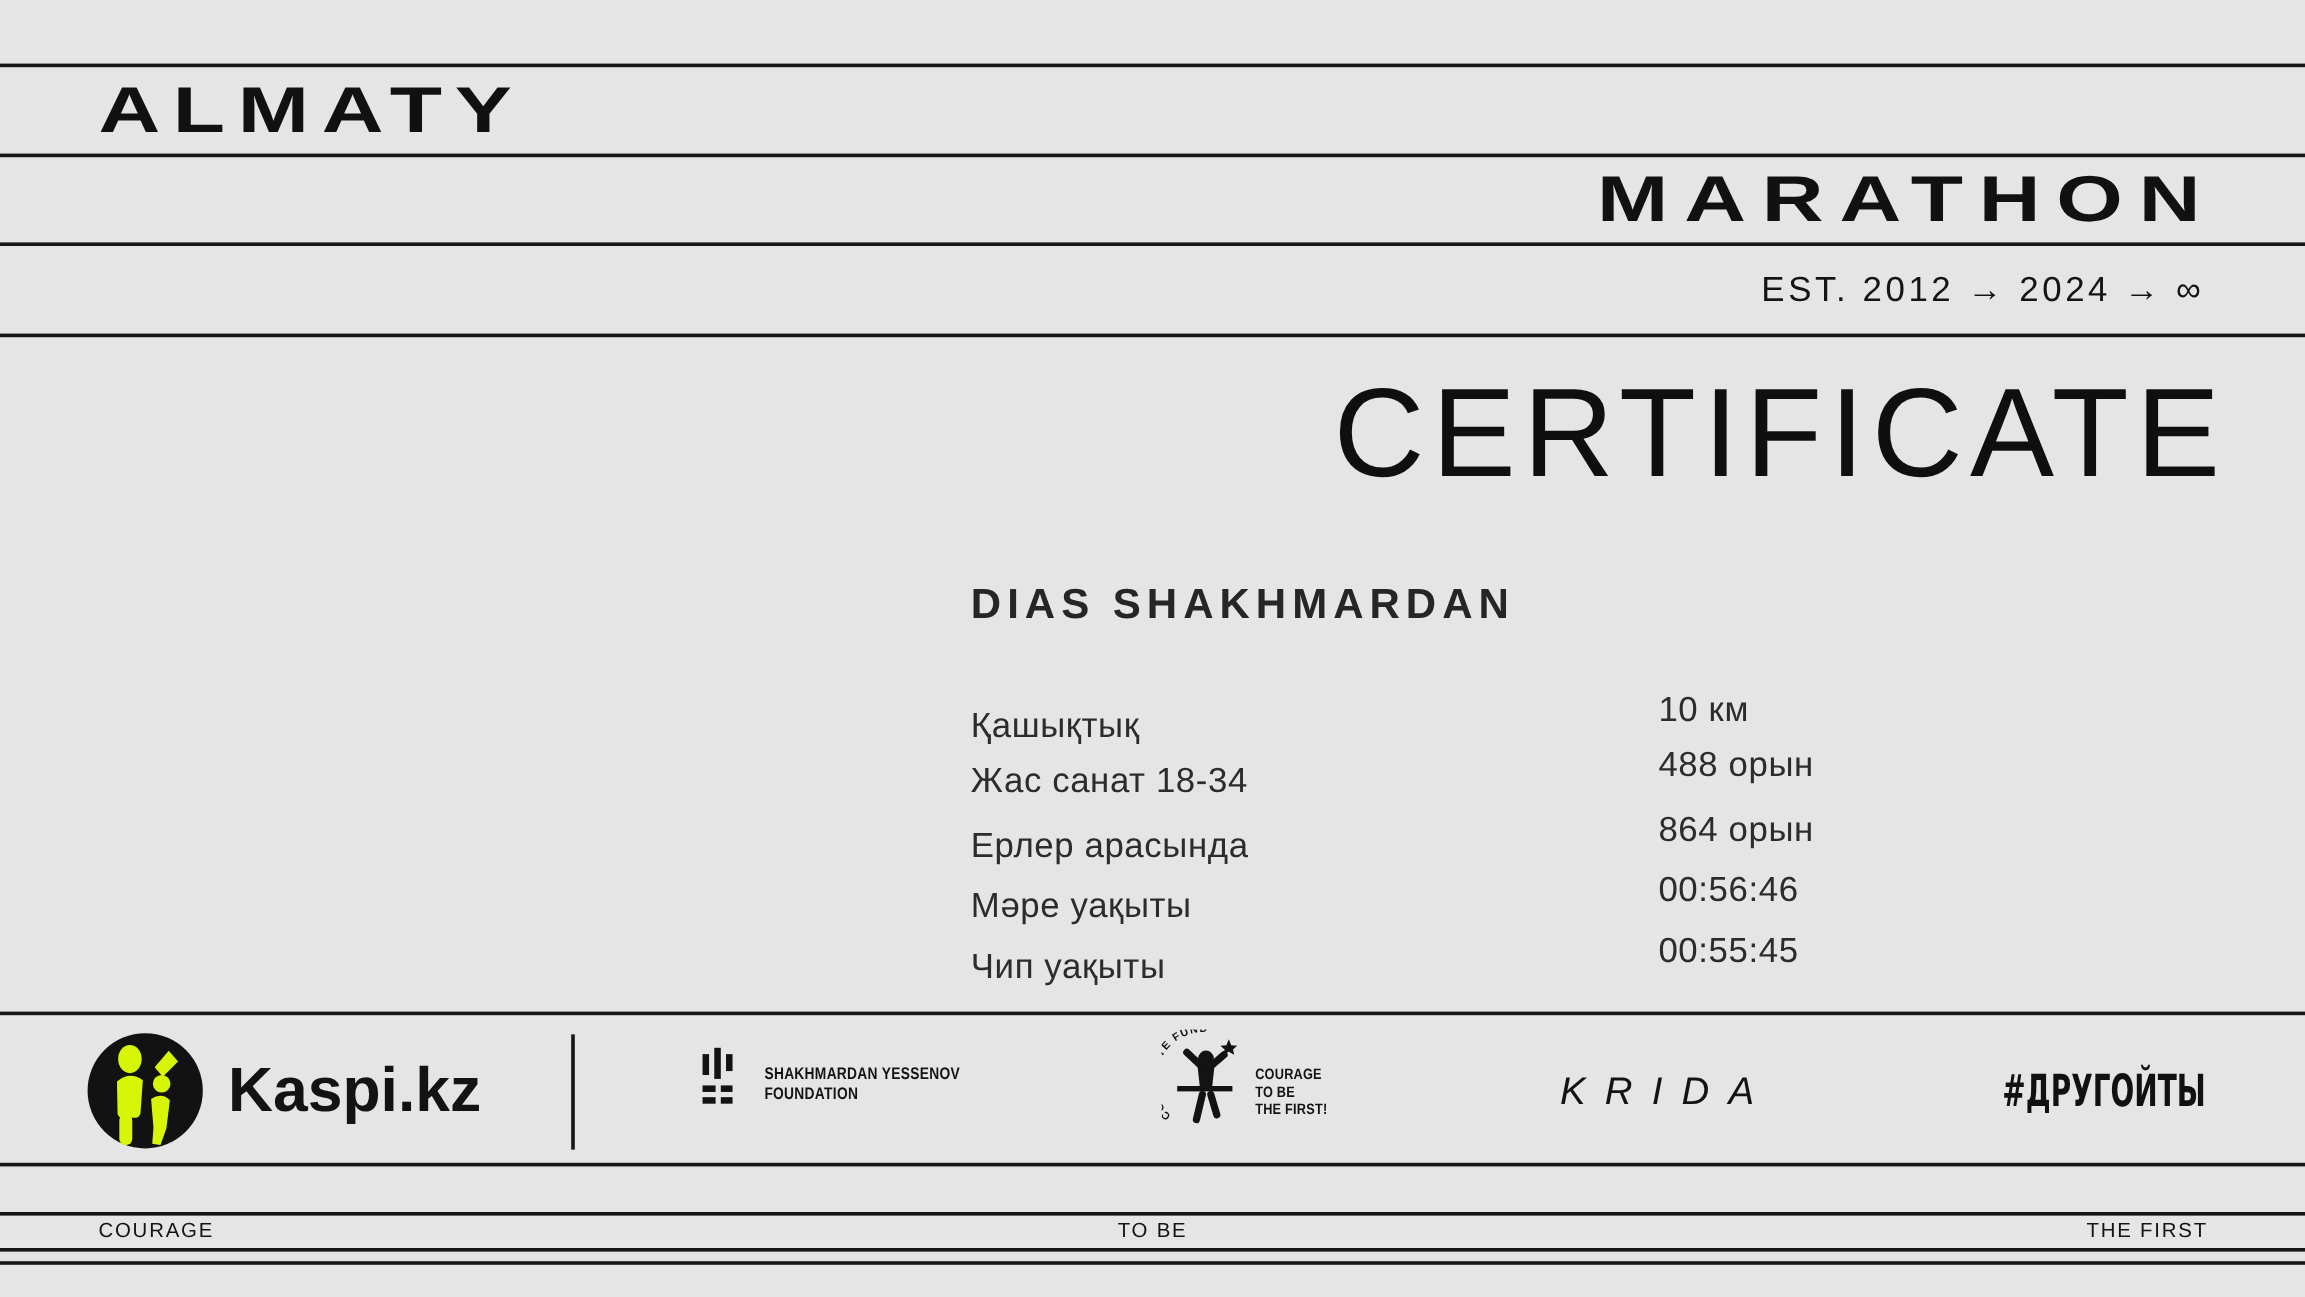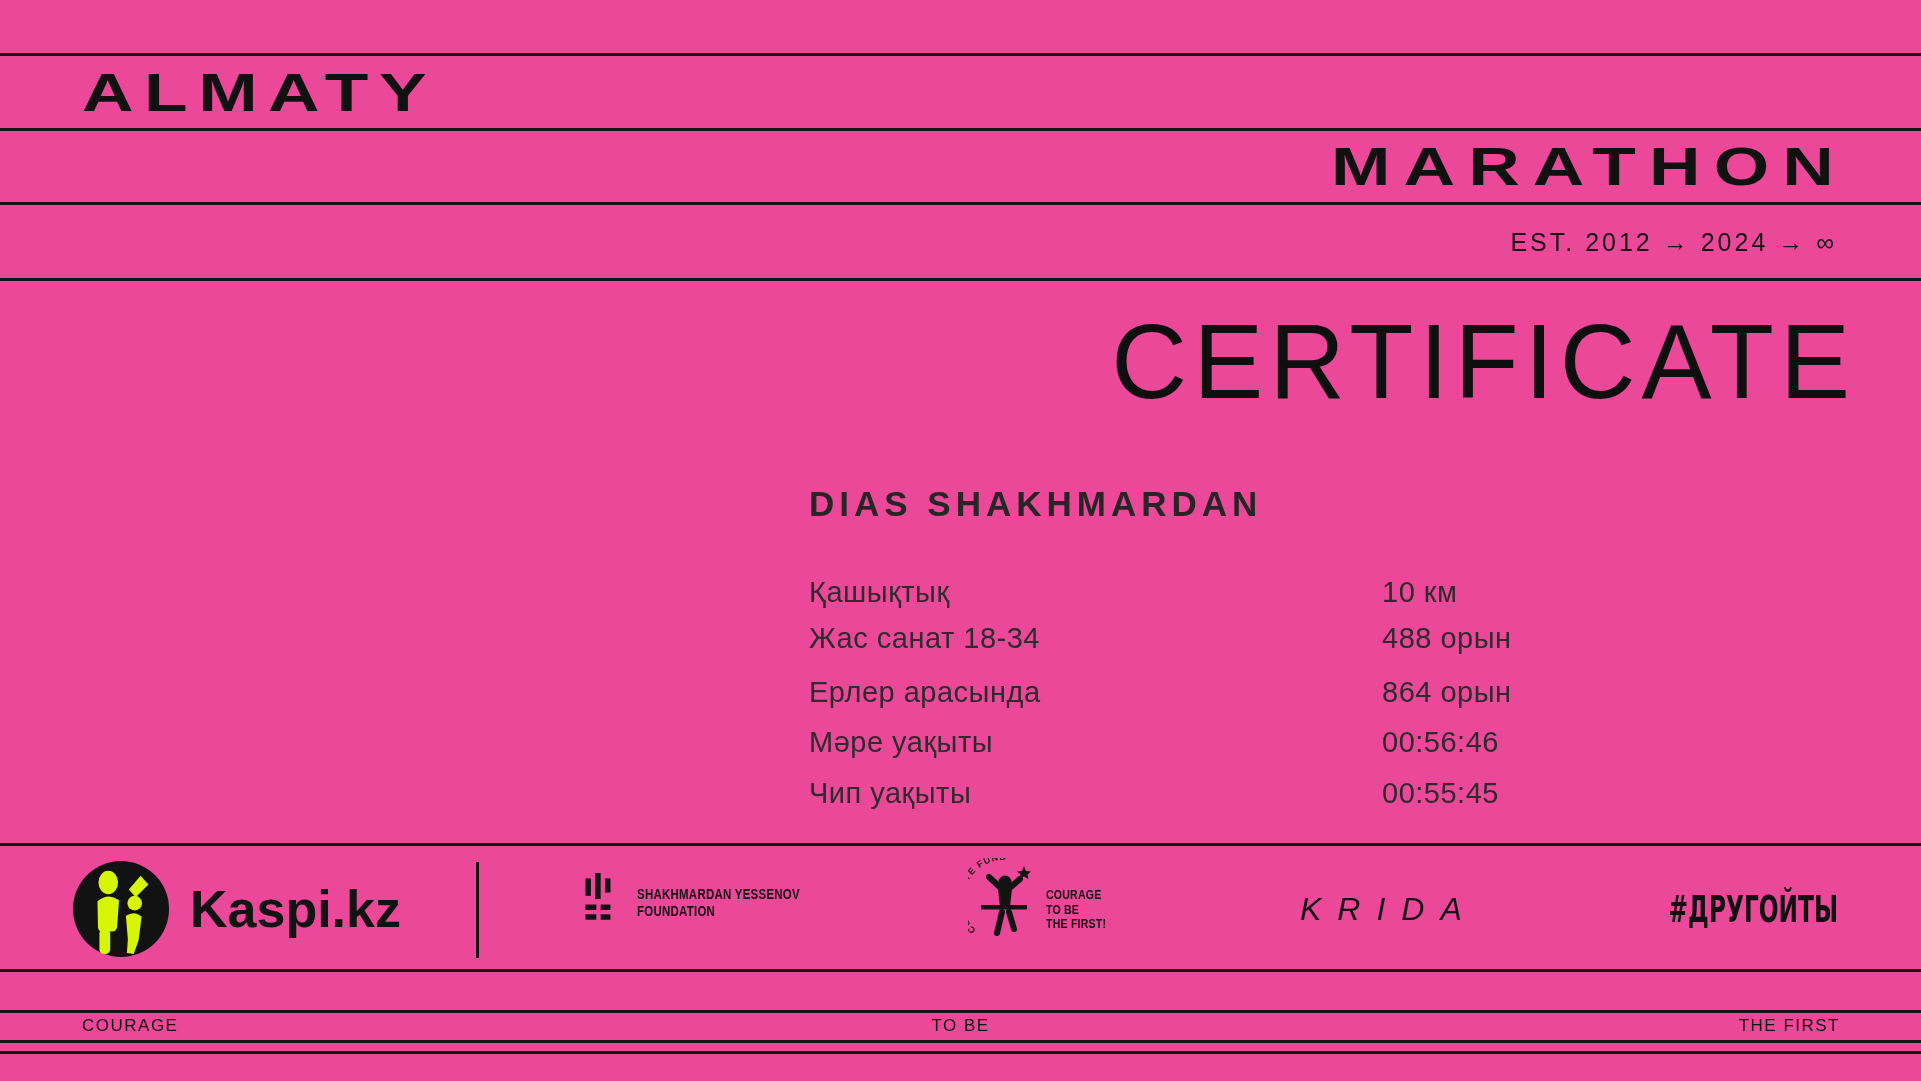--- a/index.html
+++ b/index.html
@@ -1,54 +1,54 @@
 <!DOCTYPE html>
 <html><head>
 <meta charset="utf-8">
 <style>
   html,body{margin:0;padding:0;background:#888;}
   .page{
     position:relative;
     width:1921px;height:1081px;
-    background:#ec4899;
+    background:#e5e5e5;
     overflow:hidden;
     font-family:"Liberation Sans","DejaVu Sans",sans-serif;
     color:#131313;
   }
   .rule{position:absolute;left:0;right:0;height:3px;background:#161616;}
   .rule.r1{top:53px}.rule.r2{top:128px}.rule.r3{top:202px}.rule.r4{top:278px}
   .rule.r5{top:843px}.rule.r6{top:969px}.rule.r7{top:1010px}.rule.r8{top:1040px}.rule.r9{top:1051px}
 
   .almaty{
     position:absolute;left:82px;top:56px;height:72px;line-height:72px;
     font-size:54px;font-weight:bold;letter-spacing:8px;color:#111;
     transform:scaleX(1.32);transform-origin:left center;white-space:nowrap;
   }
   .marathon{
     position:absolute;right:74px;top:131px;height:70px;line-height:70px;
     font-size:54px;font-weight:bold;letter-spacing:10px;color:#111;
     transform:scaleX(1.32);transform-origin:right center;white-space:nowrap;
   }
   .est{
     position:absolute;right:84px;top:224px;height:36px;line-height:36px;
-    font-size:25px;font-weight:500;letter-spacing:3px;color:#141414;white-space:nowrap;
+    font-size:29px;font-weight:500;letter-spacing:3px;color:#141414;white-space:nowrap;
   }
   .cert-title{
     position:absolute;right:65px;top:312px;line-height:100px;
     font-size:105px;font-weight:400;letter-spacing:6px;color:#0f0f0f;white-space:nowrap;
   }
   .runner-name{
     position:absolute;left:809px;top:487px;line-height:34px;
     font-size:35px;font-weight:bold;letter-spacing:5px;color:#262626;white-space:nowrap;
   }
   .stat-row{
     position:absolute;left:809px;width:820px;display:flex;
     font-size:29px;font-weight:500;letter-spacing:0.5px;color:#2c2c2c;line-height:34px;
   }
-  .stat-row .stat-label{width:573px;flex:none;}
+  .stat-row .stat-label{width:573px;flex:none;margin-top:13px;}
   .stat-row.s0{top:575px}.stat-row.s1{top:621px}.stat-row.s2{top:675px}
   .stat-row.s3{top:725px}.stat-row.s4{top:776px}
 
   
   .kaspi-logo{position:absolute;left:72px;top:860px;width:98px;height:98px;}
   .kaspi-text{
     position:absolute;left:190px;top:862px;height:94px;display:flex;align-items:center;
     font-size:52px;font-weight:bold;color:#131313;letter-spacing:0;
   }
   .divider{position:absolute;left:476px;top:862px;width:3px;height:96px;background:#161616;}

